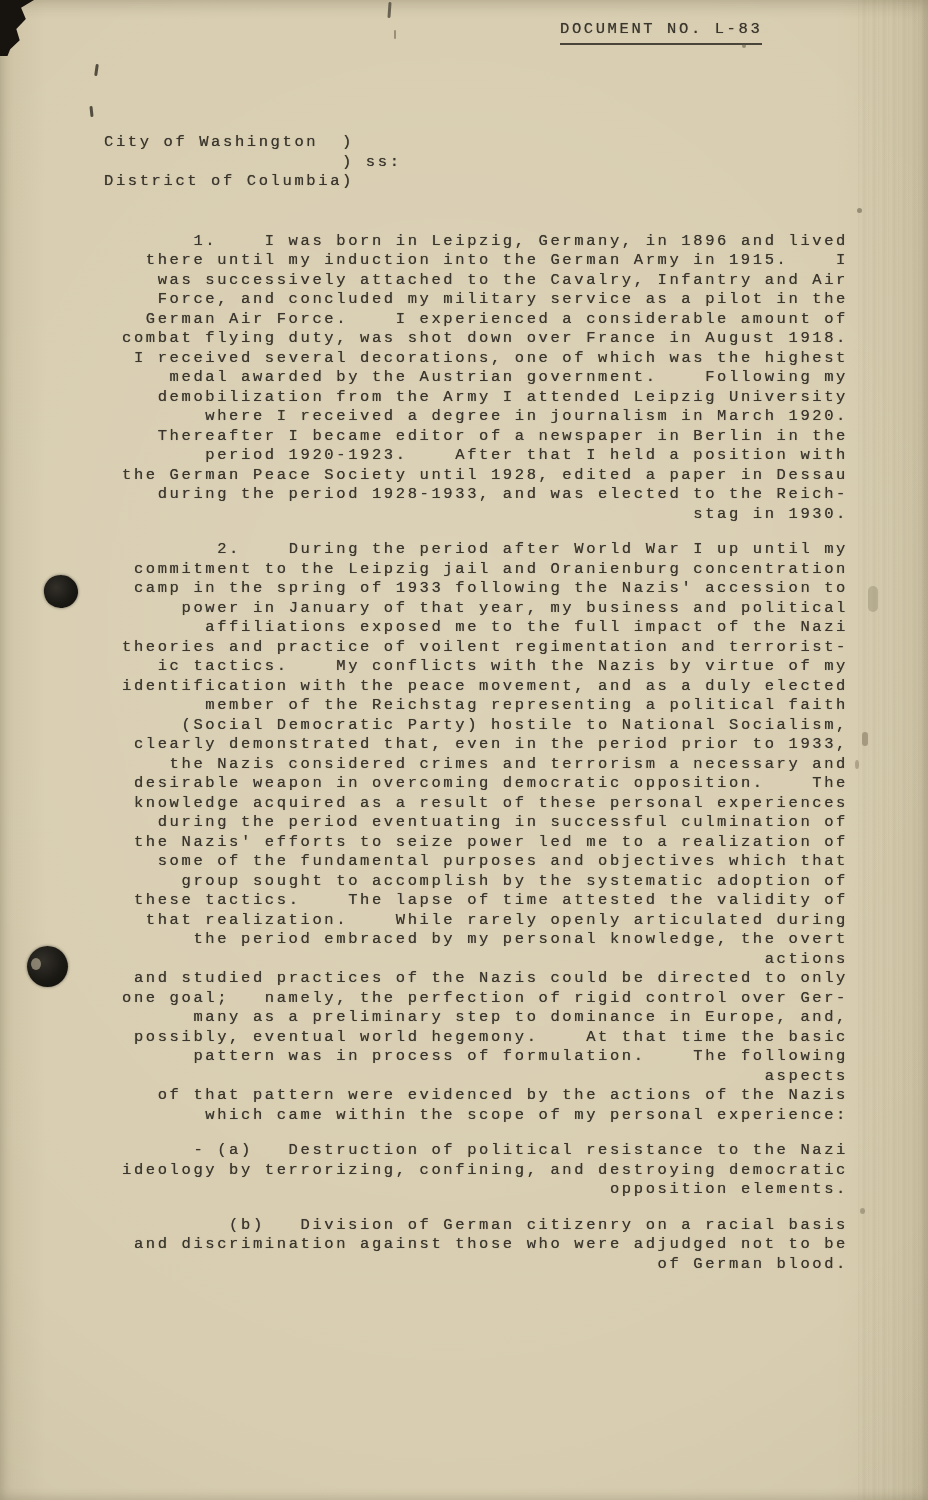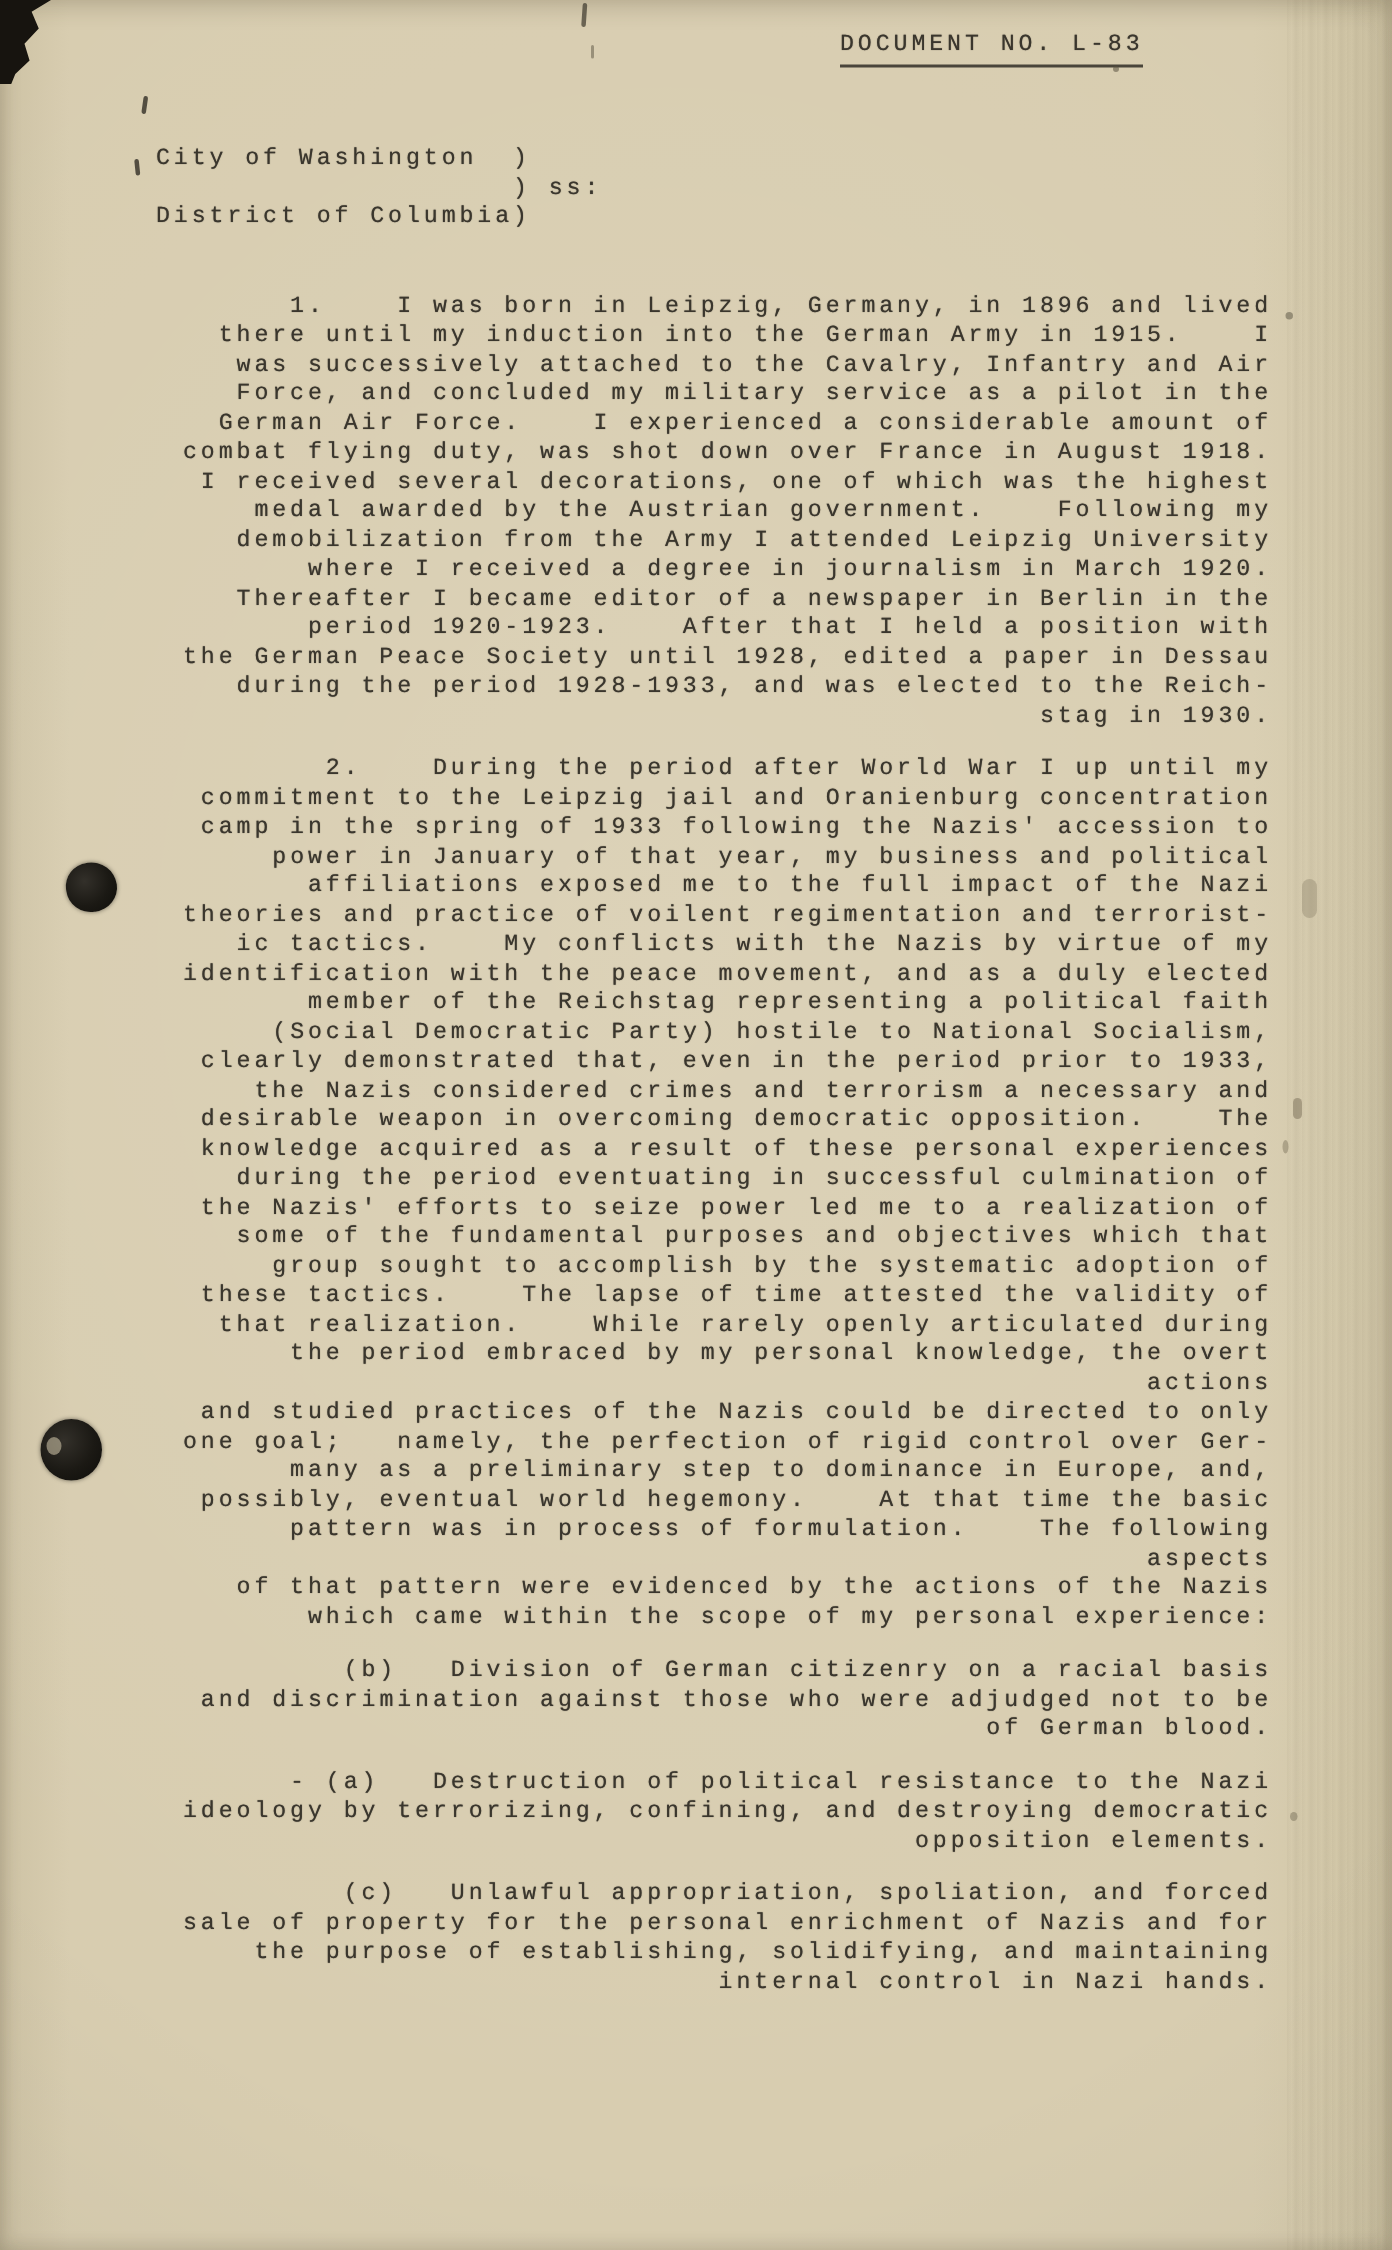--- a/index.html
+++ b/index.html
@@ -35,21 +35,21 @@
     top: 20px;
     padding-bottom: 3px;
     border-bottom: 2px solid rgba(58,54,45,0.9);
   }
   .content {
     position: absolute;
     left: 104px;
     top: 96px;
     width: 744px;
   }
-  .jurisdiction { margin-bottom: 40px; }
+  .jurisdiction { margin-bottom: 40px; margin-top: 37px; }
   .intro        { margin-bottom: 18px; }
   .para         { margin-bottom: 16px; text-align: right; }
 
   
   .scan-corner {
     position: absolute;
     top: 0; left: 0;
     width: 34px; height: 56px;
     background: #17140f;
     clip-path: polygon(0 0, 100% 0, 62% 14%, 76% 34%, 48% 52%, 58% 72%, 30% 88%, 22% 100%, 0 100%);
@@ -149,32 +149,28 @@
 that realization.    While rarely openly articulated during
 the period embraced by my personal knowledge, the overt actions
 and studied practices of the Nazis could be directed to only
 one goal;   namely, the perfection of rigid control over Ger-
 many as a preliminary step to dominance in Europe, and,
 possibly, eventual world hegemony.    At that time the basic
 pattern was in process of formulation.    The following aspects
 of that pattern were evidenced by the actions of the Nazis
 which came within the scope of my personal experience:</div>
 
+    <div class="para typewriter">   - (a)   Destruction of political resistance to the Nazi
+ideology by terrorizing, confining, and destroying democratic
+opposition elements.</div>
+
     <div class="para typewriter">     (b)   Division of German citizenry on a racial basis
 and discrimination against those who were adjudged not to be
 of German blood.</div>
 
-    <div class="para typewriter">   - (a)   Destruction of political resistance to the Nazi
-ideology by terrorizing, confining, and destroying democratic
-opposition elements.</div>
-
-    <div class="para typewriter">     (c)   Unlawful appropriation, spoliation, and forced
-sale of property for the personal enrichment of Nazis and for
-the purpose of establishing, solidifying, and maintaining
-internal control in Nazi hands.</div>
   </div>
 
   <div class="punch-hole hole-1"></div>
   <div class="punch-hole hole-2"></div>
 
   <div class="speck s1"></div>
   <div class="speck s2"></div>
   <div class="speck s3"></div>
   <div class="speck s4"></div>
   <div class="speck s5"></div>

